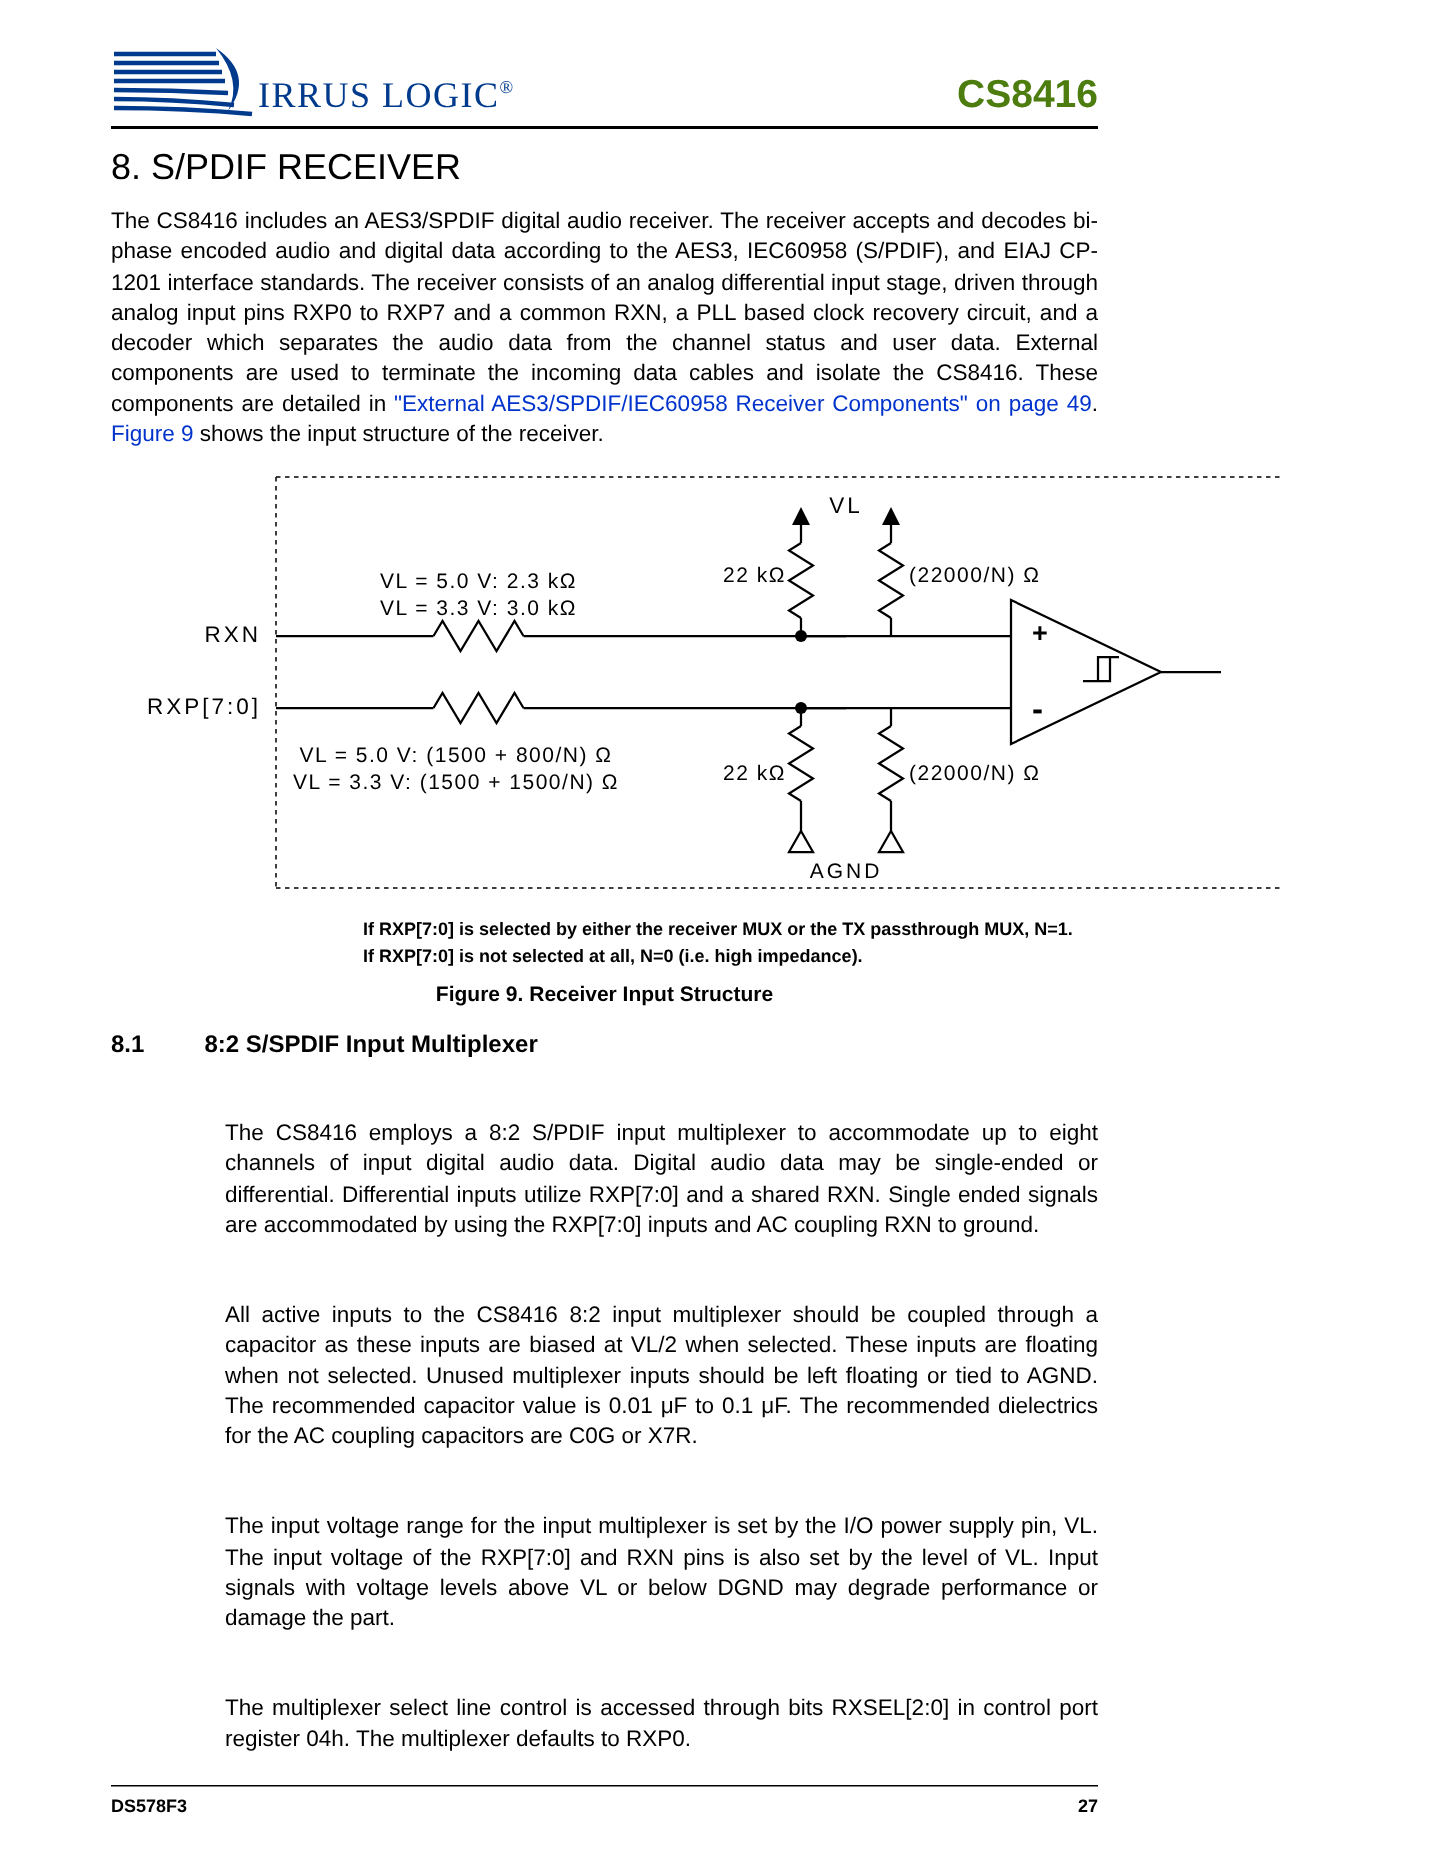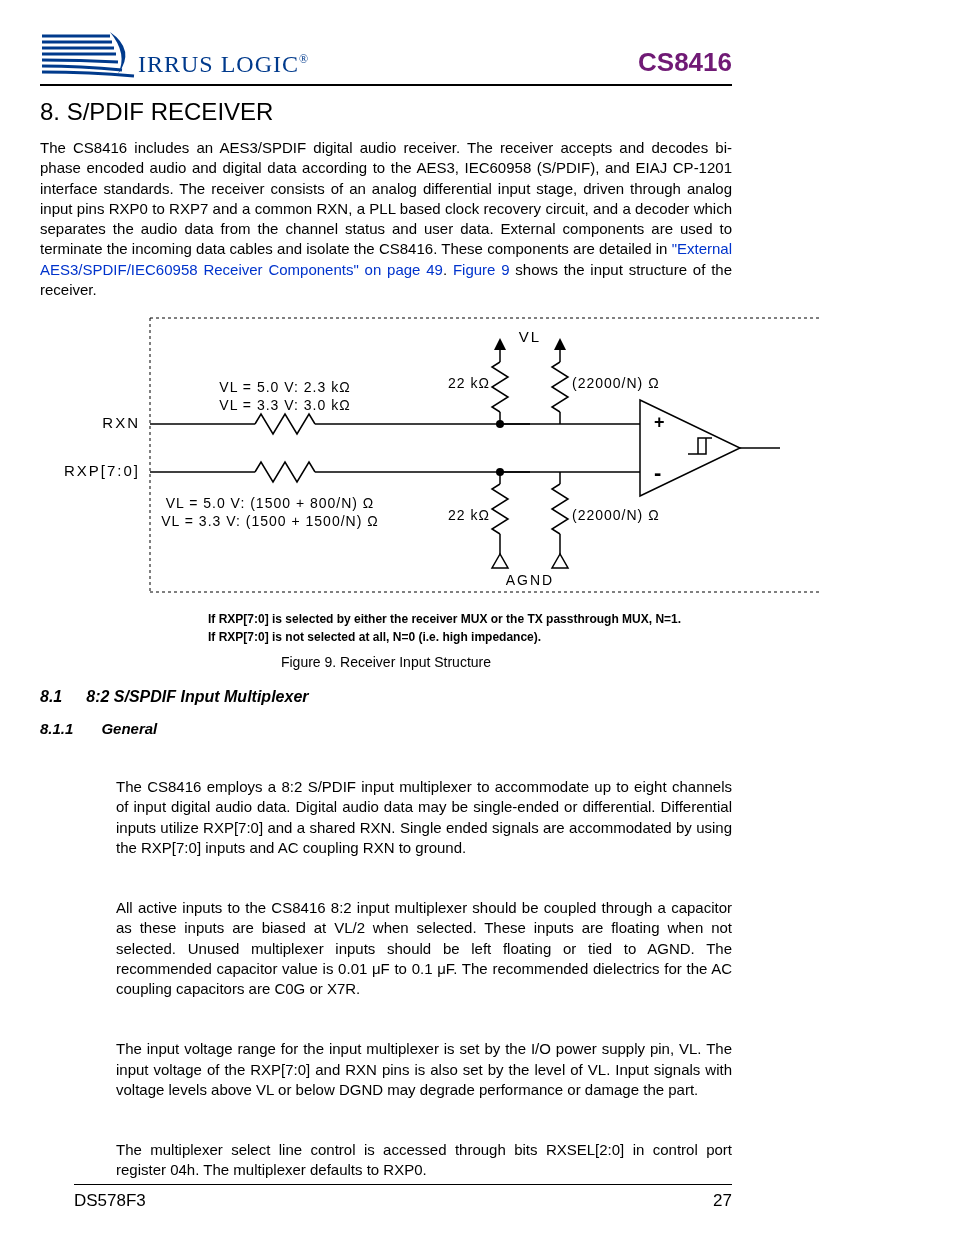--- a/index.html
+++ b/index.html
@@ -8,21 +8,21 @@
     background: #fff;
     font-family: Arial, Helvetica, sans-serif;
     color: #000;
     width: 954px;
   }
   .page {
     width: 806px;
     height: 1235px;
     position: relative;
     box-sizing: border-box;
-    padding: 30px 74px 30px 40px;
+    padding: 30px 74px 30px 74px;
   }
   .header-row {
     display: flex;
     justify-content: space-between;
     align-items: flex-end;
     border-bottom: 2px solid #000;
     padding-bottom: 6px;
     margin-bottom: 12px;
   }
   .logo-box {
@@ -42,21 +42,21 @@
     margin-left: 2px;
   }
   .logo-reg {
     font-size: 12px;
     color: #003a8c;
     vertical-align: super;
   }
   .part-number {
     font-size: 26px;
     font-weight: bold;
-    color: #701a75;
+    color: #4d7c0f;
   }
   .chapter-title {
     font-size: 24px;
     font-weight: normal;
     margin: 4px 0 12px 0;
   }
   .body-text {
     font-size: 15px;
     line-height: 1.35;
     text-align: justify;
@@ -71,30 +71,29 @@
     margin: 0 auto;
   }
   .fig-notes {
     margin: 10px 0 6px 168px;
     font-size: 12px;
     font-weight: bold;
     line-height: 1.5;
   }
   .figure-caption {
     text-align: center;
-    font-weight: normal;
+    font-weight: bold;
     font-size: 14px;
     margin: 8px 0 18px 0;
   }
   .sec-row {
     display: flex;
     align-items: baseline;
-    gap: 24px;
+    gap: 40px;
     margin: 4px 0 10px 0;
-    font-style: italic;
   }
   .sec-num {
     font-size: 16px;
     font-weight: bold;
   }
   .sec-title {
     font-size: 16px;
     font-weight: bold;
   }
   .subsec-row {
@@ -119,22 +118,22 @@
   }
   .footer {
     position: absolute;
     left: 74px;
     right: 74px;
     bottom: 24px;
     border-top: 1px solid #000;
     padding-top: 6px;
     display: flex;
     justify-content: space-between;
-    font-size: 17px;
-    font-weight: normal;
+    font-size: 12px;
+    font-weight: bold;
   }
 </style>
 </head>
 <body>
 
 <div class="page">
 
   <div class="header-row">
     <div class="logo-box">
       <span class="logo-lines">
@@ -245,24 +244,20 @@
       <div>If RXP[7:0] is not selected at all, N=0 (i.e. high impedance).</div>
     </div>
     <div class="figure-caption">Figure 9.  Receiver Input Structure</div>
   </div>
 
   <div class="sec-row">
     <span class="sec-num">8.1</span>
     <span class="sec-title">8:2 S/SPDIF Input Multiplexer</span>
   </div>
 
-  <div class="subsec-row">
-    <span class="subsec-num">8.1.1</span>
-    <span class="subsec-title">General</span>
-  </div>
   <p class="body-text indented">The CS8416 employs a 8:2 S/PDIF input multiplexer to accommodate up to eight channels of input digital audio data. Digital audio data may be single-ended or differential. Differential inputs utilize RXP[7:0] and a shared RXN. Single ended signals are accommodated by using the RXP[7:0] inputs and AC coupling RXN to ground.</p>
   <p class="body-text indented">All active inputs to the CS8416 8:2 input multiplexer should be coupled through a capacitor as these inputs are biased at VL/2 when selected. These inputs are floating when not selected. Unused multiplexer inputs should be left floating or tied to AGND. The recommended capacitor value is 0.01 μF to 0.1 μF. The recommended dielectrics for the AC coupling capacitors are C0G or X7R.</p>
   <p class="body-text indented">The input voltage range for the input multiplexer is set by the I/O power supply pin, VL. The input voltage of the RXP[7:0] and RXN pins is also set by the level of VL. Input signals with voltage levels above VL or below DGND may degrade performance or damage the part.</p>
 
   <p class="body-text indented">The multiplexer select line control is accessed through bits RXSEL[2:0] in control port register 04h. The multiplexer defaults to RXP0.</p>
 
   <div class="footer">
     <span>DS578F3</span>
     <span>27</span>
   </div>

